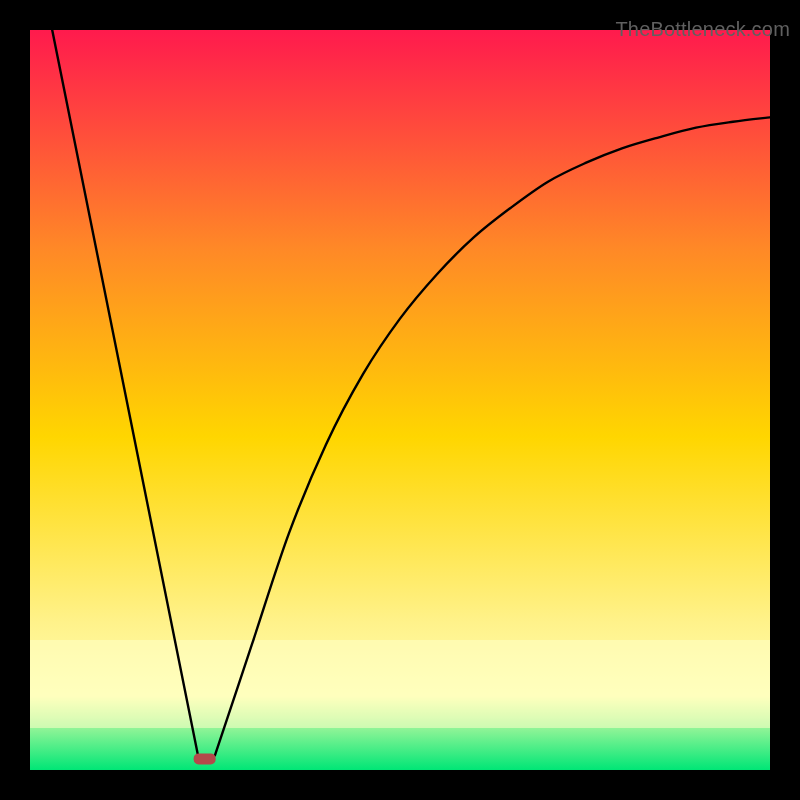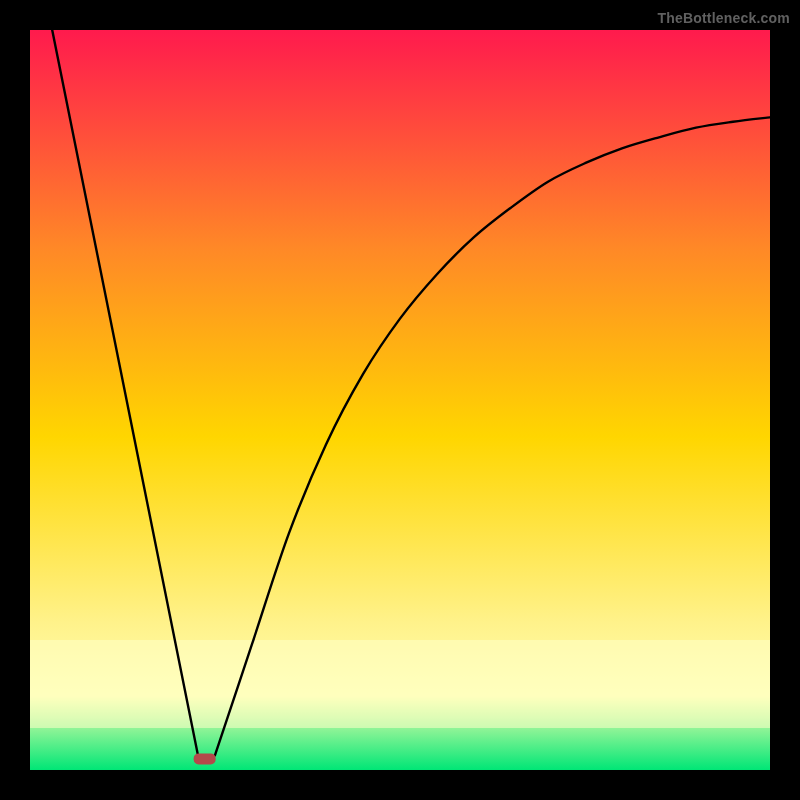--- a/index.html
+++ b/index.html
@@ -12,25 +12,25 @@
     font-family: Arial, Helvetica, sans-serif;
   }
   .frame {
     position: relative;
     width: 800px;
     height: 800px;
     background: #000;
   }
   .watermark {
     position: absolute;
-    top: 10px;
+    top: 18px;
     right: 10px;
     color: #606060;
-    font-size: 14px;
-    font-weight: 700;
+    font-size: 20px;
+    font-weight: 400;
     letter-spacing: 0.2px;
     z-index: 5;
   }
   .plot {
     position: absolute;
     left: 30px;
     top: 30px;
     width: 740px;
     height: 740px;
   }

